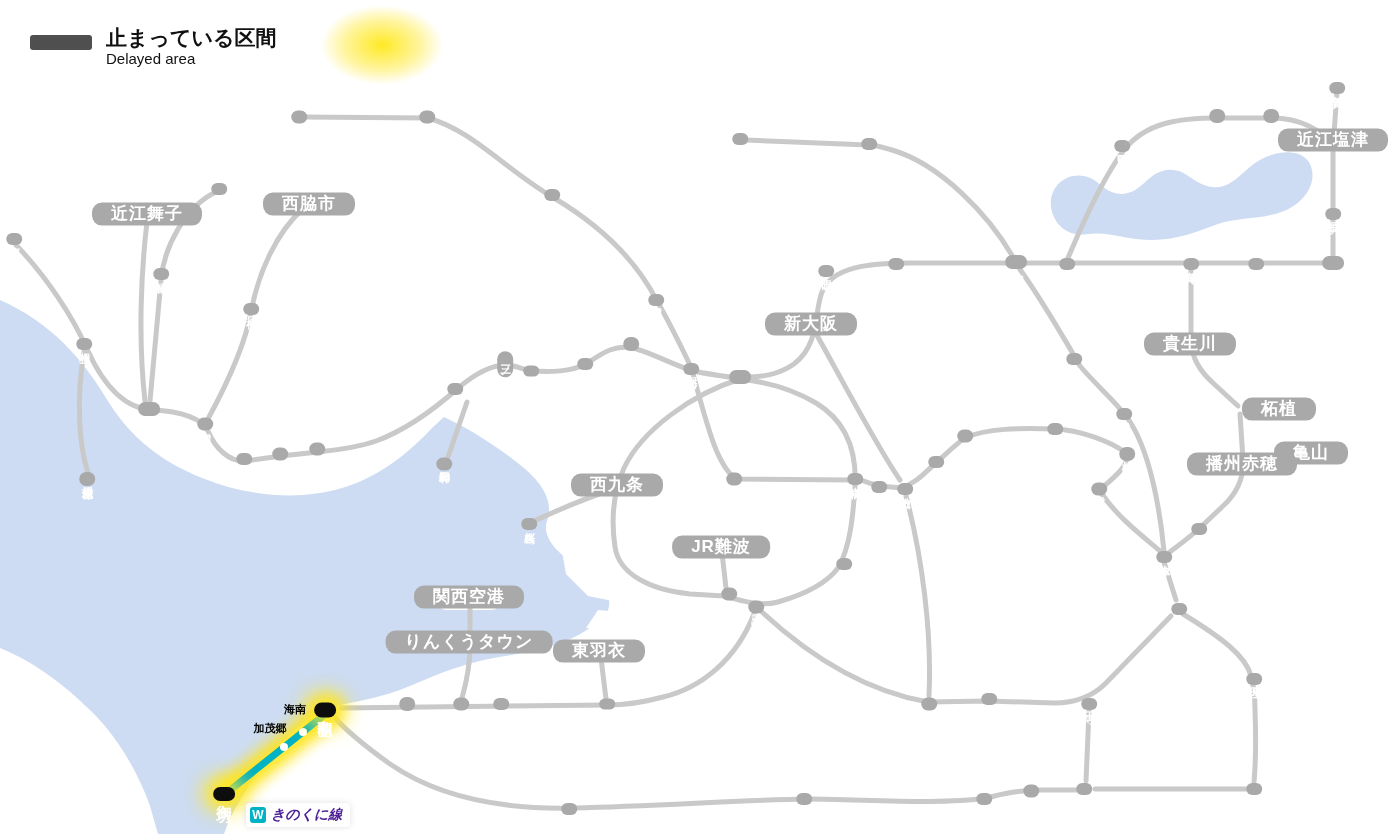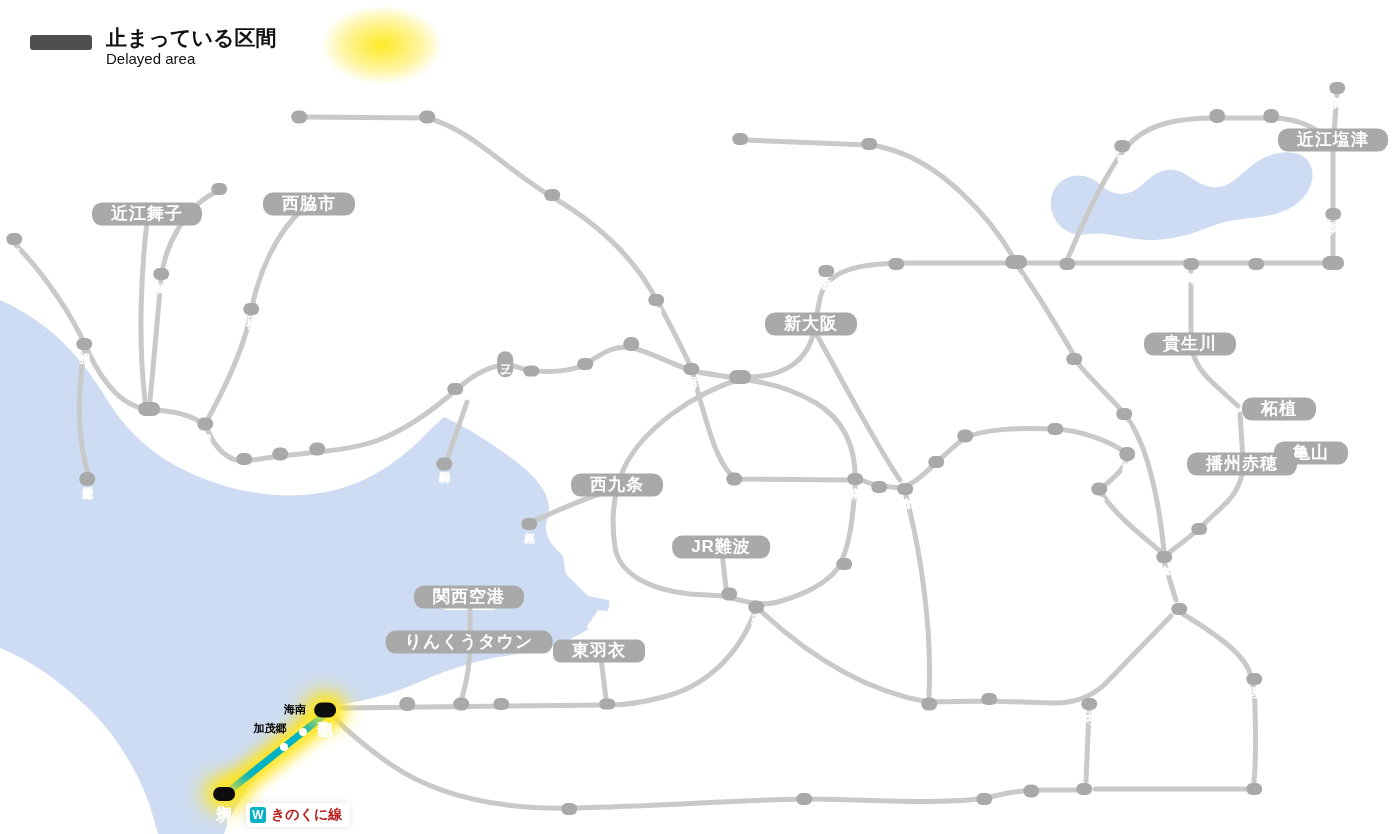--- a/index.html
+++ b/index.html
@@ -32,21 +32,21 @@
   .legend-suffix{font-size:13px;font-weight:bold;}
   .legend-en{font-size:15px;color:#111;line-height:1.2;}
   #legend-delayed-glow{position:absolute;left:322px;top:6px;width:120px;height:78px;z-index:5;
       background:radial-gradient(ellipse at center,rgba(255,232,25,.95) 0%,rgba(255,236,80,.55) 45%,rgba(255,241,130,0) 72%);}
 
   
   #line-badge{position:absolute;left:246px;top:803px;display:inline-flex;align-items:center;gap:5px;
       background:#fff;border-radius:4px;padding:3px 8px 3px 4px;z-index:7;box-shadow:0 0 6px rgba(0,0,0,.12);}
   #line-badge .w-icon{display:inline-flex;align-items:center;justify-content:center;width:16px;height:16px;
       background:var(--c-highlight_line,#00b2c4);color:#fff;font-size:12px;font-weight:bold;border-radius:3px;}
-  #line-badge .badge-label{font-size:14px;font-weight:bold;color:#b91c1c;}
+  #line-badge .badge-label{font-size:14px;font-weight:bold;color:#4c1d95;font-style:italic;}
 </style>
 </head>
 <body>
 
 <div id="stage">
 
   <svg id="rail-svg" width="1400" height="834" viewBox="0 0 1400 834">
     <defs>
       <filter id="glowf" x="-80%" y="-80%" width="260%" height="260%">
         <feGaussianBlur stdDeviation="7"></feGaussianBlur>
@@ -168,21 +168,21 @@
       <div class="station vert" style="left: 989px; top: 699px;">柏原</div>
       <div class="station vert" style="left: 1089px; top: 704px;">王寺</div>
       <div class="station vert" style="left: 1254px; top: 679px;">天理</div>
       <div class="station vert" style="left: 1254px; top: 789px;">桜井</div>
       <div class="station vert" style="left: 1084px; top: 789px;">高田</div>
       <div class="station vert" style="left: 1031px; top: 791px;">吉野口</div>
       <div class="station vert" style="left: 984px; top: 799px;">五条</div>
       <div class="station vert" style="left: 804px; top: 799px;">橋本</div>
       <div class="station vert" style="left: 569px; top: 809px;">粉河</div>
       <div class="station vert" style="left: 607px; top: 704px;">鳳</div>
-      <div class="station horiz" style="left: 599px; top: 651px; border-radius: 8px;">東羽衣</div>
+      <div class="station horiz" style="left: 599px; top: 651px;">東羽衣</div>
       <div class="station vert" style="left: 501px; top: 704px;">熊取</div>
       <div class="station vert" style="left: 461px; top: 704px;">日根野</div>
       <div class="station vert" style="left: 407px; top: 704px;">和泉砂川</div>
       <div class="station horiz" style="left: 469px; top: 597px;">関西空港</div>
       <div class="station horiz" style="left: 469px; top: 642px;">りんくうタウン</div>
       <div class="station vert k" style="left: 325px; top: 710px;">和歌山</div>
       <div class="station vert k" style="left: 224px; top: 794px;">御坊</div>
       <div class="minor-station" style="left: 295px; top: 709px;">海南</div>
       <div class="line-dot" style="left: 303px; top: 732px;"></div>
       <div class="minor-station" style="left: 270px; top: 728px;">加茂郷</div>

